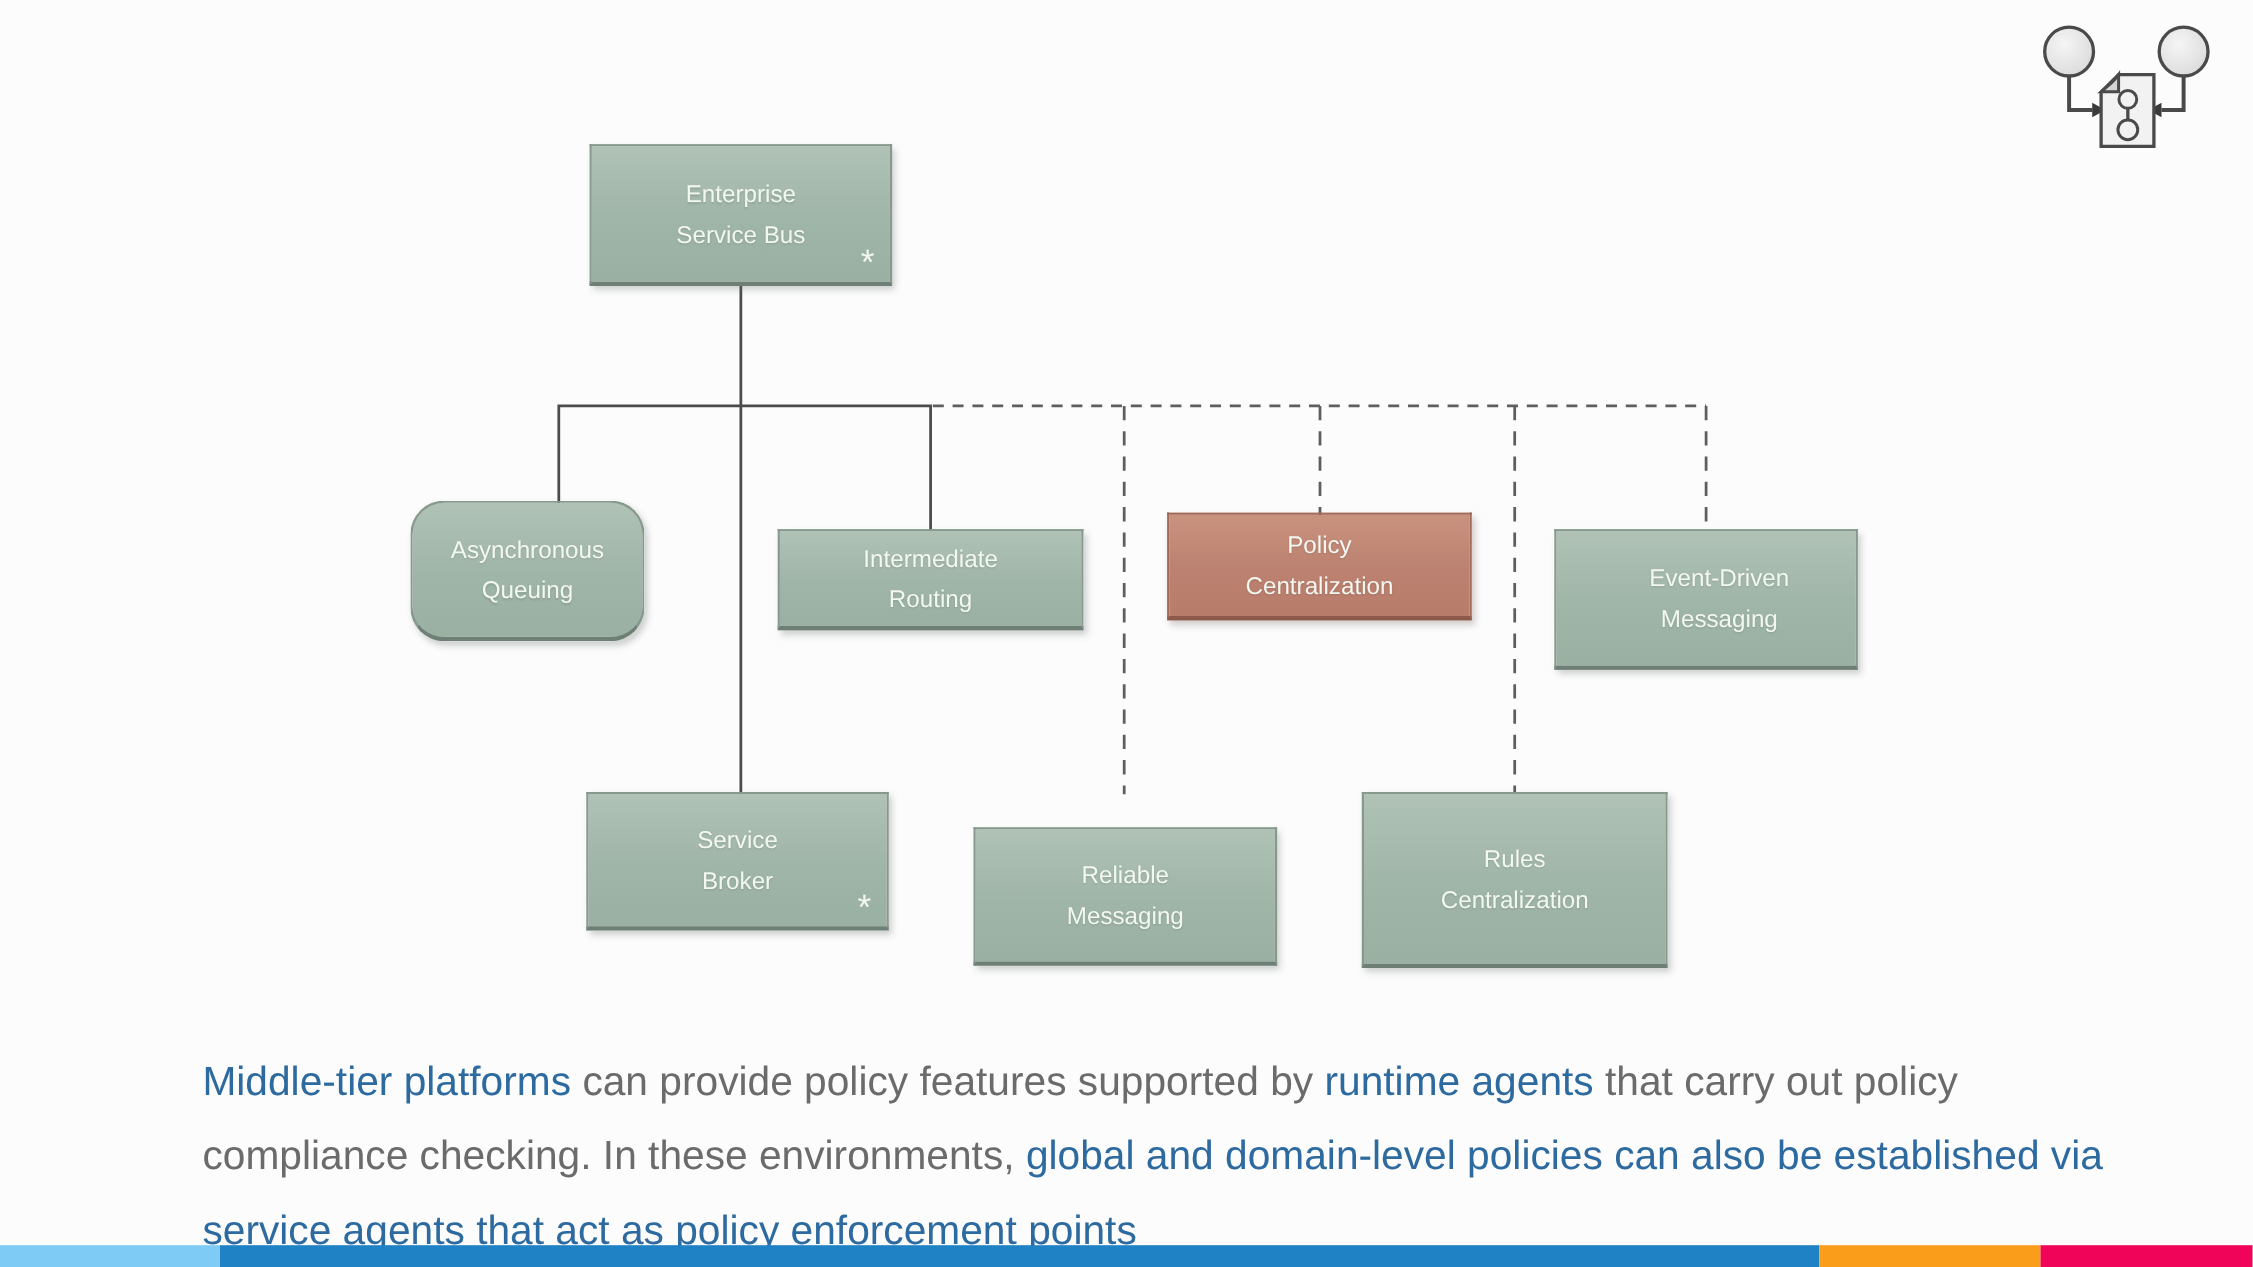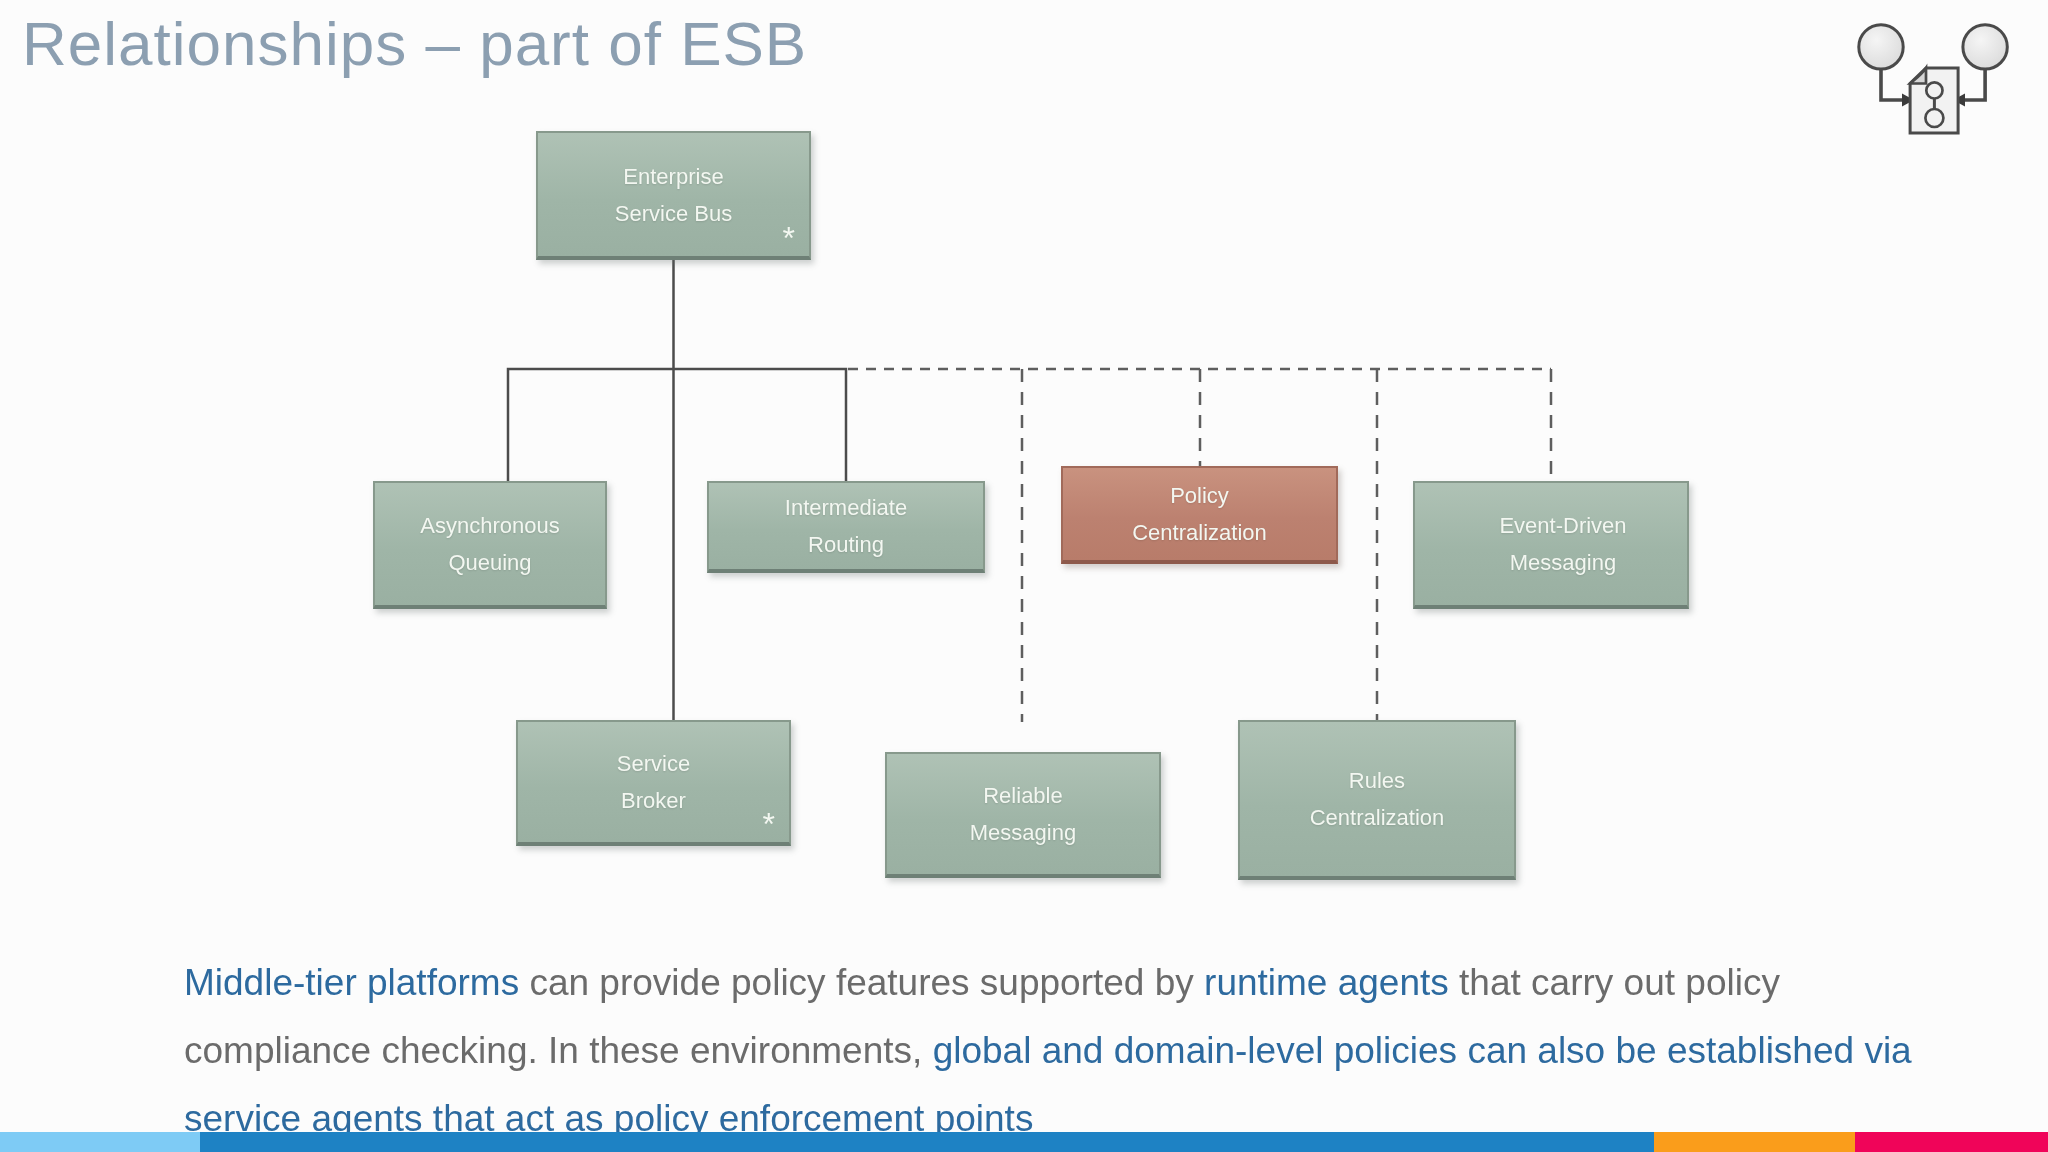--- a/index.html
+++ b/index.html
@@ -85,21 +85,20 @@
   .footer-bar.seg1 { left: 0;      width: 200px;  background: #7ecbf5; }
   .footer-bar.seg2 { left: 200px;  width: 1454px; background: #1e82c4; }
   .footer-bar.seg3 { left: 1654px; width: 201px;  background: #fa9d1b; }
   .footer-bar.seg4 { left: 1855px; width: 193px;  background: #f00459; }
 </style>
 </head>
 <body>
 
 <div class="slide">
 
-  <div class="slide-title">Relationships – part of ESB</div>
 
   <svg class="header-icon" width="198" height="141" viewBox="0 0 66 47" xmlns="http://www.w3.org/2000/svg">
     <defs>
       <radialGradient id="circGrad" cx="40%" cy="35%" r="75%">
         <stop offset="0%" stop-color="#f5f5f5"></stop>
         <stop offset="100%" stop-color="#d9d9d9"></stop>
       </radialGradient>
     </defs>
 
     <path d="M11 19 V30 H18" fill="none" stroke="#4a4a4a" stroke-width="1.2"></path>
@@ -131,41 +130,41 @@
     <line x1="1377" y1="369" x2="1377" y2="722" stroke="#5e5e5e" stroke-width="2.5" stroke-dasharray="13 10"></line>
     <line x1="1551" y1="369" x2="1551" y2="482" stroke="#5e5e5e" stroke-width="2.5" stroke-dasharray="13 10"></line>
   </svg>
 
   <div class="node green" style="left:536px; top:131px; width:275px; height:129px;">
     <span class="node-label">Enterprise
 Service Bus</span>
     <span class="node-marker">*</span>
   </div>
 
-  <div class="node green" style="left:373px; top:481px; width:234px; height:128px;">
+  <div class="node green" style="left:373px; top:455px; width:213px; height:128px;border-radius:31px;">
     <span class="node-label">Asynchronous
 Queuing</span>
   </div>
 
   <div class="node green" style="left:707px; top:481px; width:278px; height:92px;">
     <span class="node-label">Intermediate
 Routing</span>
   </div>
 
   <div class="node red" style="left:1061px; top:466px; width:277px; height:98px;">
     <span class="node-label">Policy
 Centralization</span>
   </div>
 
   <div class="node green" style="left:1413px; top:481px; width:276px; height:128px;padding-left:24px;">
     <span class="node-label">Event-Driven
 Messaging</span>
   </div>
 
-  <div class="node green" style="left:516px; top:720px; width:275px; height:126px;">
+  <div class="node green" style="left:533px; top:720px; width:275px; height:126px;">
     <span class="node-label">Service
 Broker</span>
     <span class="node-marker">*</span>
   </div>
 
   <div class="node green" style="left:885px; top:752px; width:276px; height:126px;">
     <span class="node-label">Reliable
 Messaging</span>
   </div>
 

